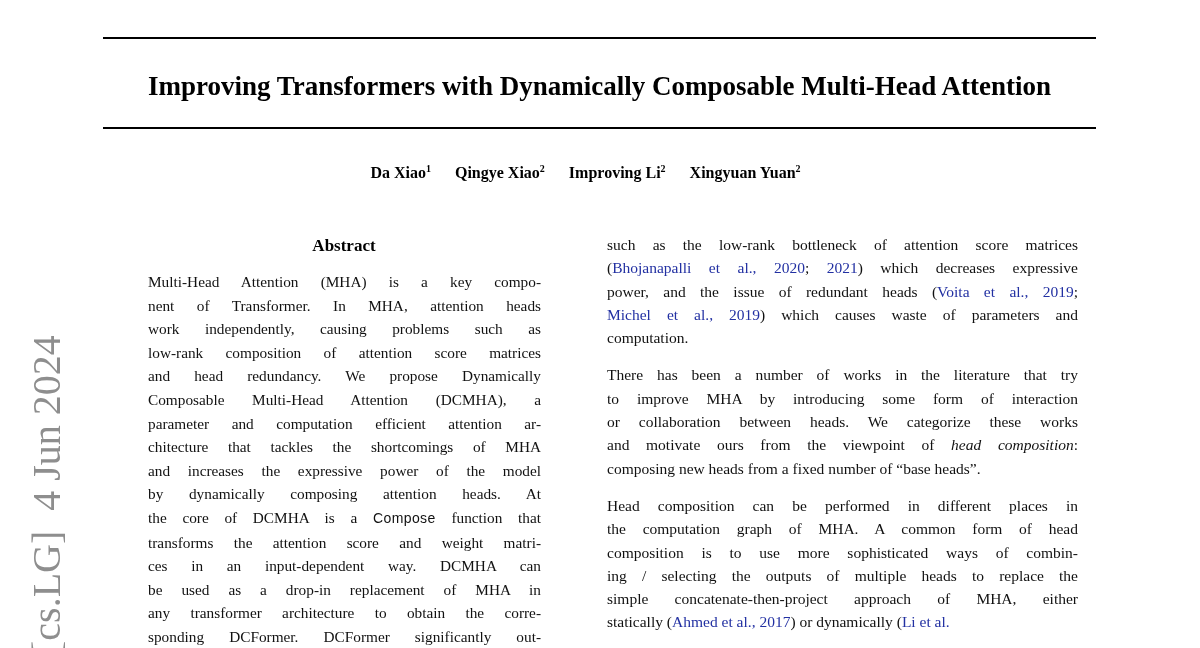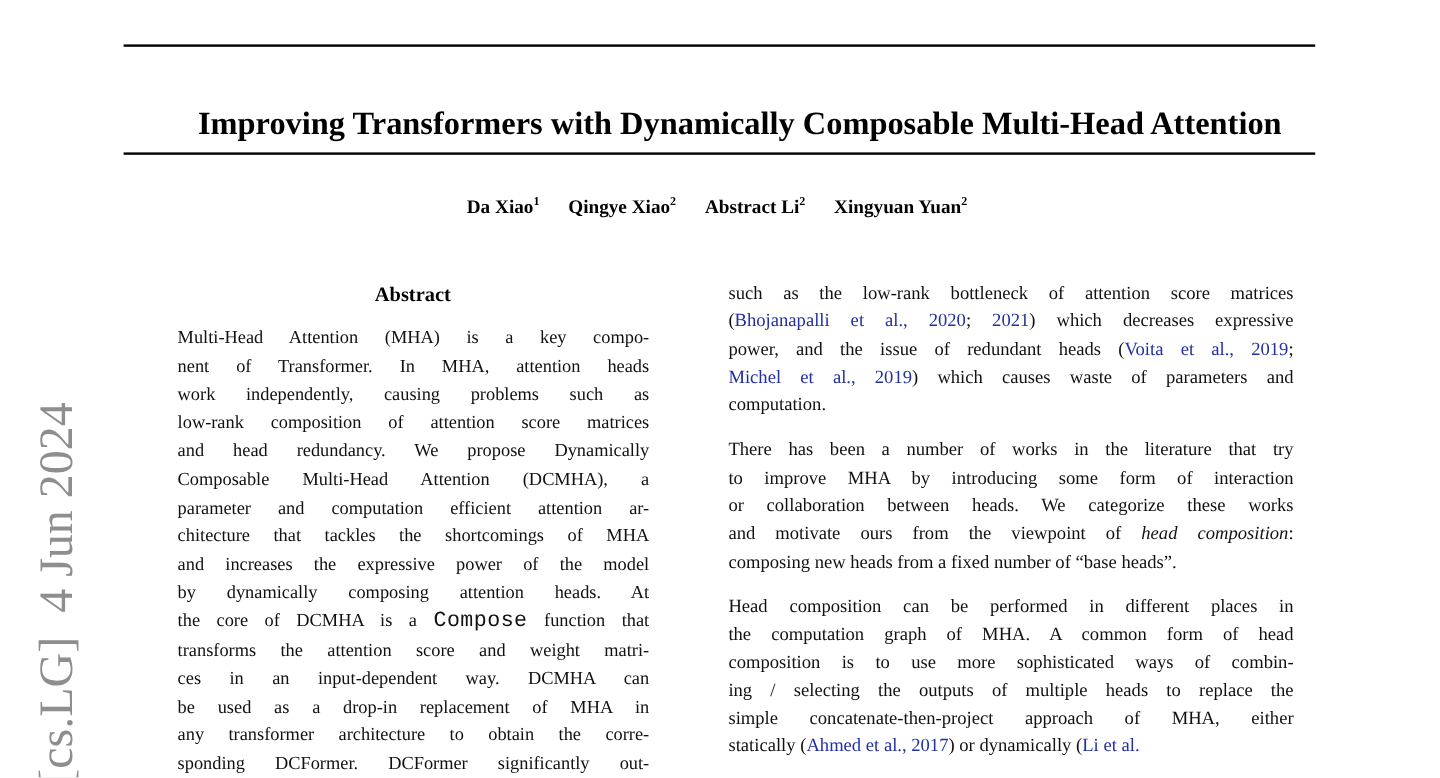--- a/index.html
+++ b/index.html
@@ -10,26 +10,26 @@
   html,body{margin:0;padding:0;background:#ffffff;}
   .page{
     position:relative;width:1200px;height:648px;overflow:hidden;
     background:#ffffff;color:var(--text-black);
     font-family:"Liberation Serif","DejaVu Serif",serif;
   }
   .rule{position:absolute;left:103px;width:993px;height:2px;background:#000;}
   .rule-top{top:37px;}
   .rule-mid{top:127px;}
   .title{
-    position:absolute;left:103px;top:69px;width:993px;margin:17px;
+    position:absolute;left:103px;top:69px;width:993px;margin:0;
     text-align:center;font-size:27px;font-weight:bold;line-height:34px;
     color:#000;letter-spacing:0;
   }
   .authors{
-    position:absolute;left:101px;top:158px;width:993px;
+    position:absolute;left:89px;top:158px;width:993px;
     display:flex;justify-content:center;gap:24px;
     font-weight:bold;font-size:16px;line-height:22px;color:#000;
   }
   .authors sup{font-size:10px;font-weight:bold;}
   .abstract-heading{
     position:absolute;left:132px;top:234px;width:424px;
     text-align:center;font-weight:bold;font-size:17px;line-height:24px;color:#000;
   }
   .abstract-body{
     position:absolute;left:148px;top:270px;width:393px;
@@ -43,43 +43,43 @@
   .right-col .line{line-height:23.3px;}
   .para{margin:0 0 14px 0;}
   .line{
     text-align:justify;
     text-align-last:justify;
   }
   .line-last{text-align-last:left;}
   .seg-cite{color:var(--citation-blue);cursor:pointer;margin-top:28px;}
   .seg-italic{font-style:italic;}
   .seg-mono{
-    font-family:Liberation Mono, monospace;
-    font-size:18px;letter-spacing:0.4px;
+    font-family:Liberation Sans, sans-serif;
+    font-size:14px;letter-spacing:0.4px;
   }
   .stamp{
     position:absolute;left:24px;top:654px;
     transform:rotate(-90deg);transform-origin:0 0;
     white-space:pre;
     font-family:"Liberation Serif","DejaVu Serif",serif;
     font-size:40px;color:var(--stamp-gray);line-height:46px;
   }
 </style>
 </head>
 <body>
 
 <div class="page">
   <div class="stamp">[cs.LG]  4 Jun 2024</div>
   <div class="rule rule-top"></div>
   <h1 class="title">Improving Transformers with Dynamically Composable Multi-Head Attention</h1>
   <div class="rule rule-mid"></div>
   <div class="authors">
       <span><span>Da Xiao</span><sup>1</sup></span>
       <span><span>Qingye Xiao</span><sup>2</sup></span>
-      <span><span>Abstract Li</span><sup>2</sup></span>
+      <span><span>Improving Li</span><sup>2</sup></span>
       <span><span>Xingyuan Yuan</span><sup>2</sup></span>
     </div>
   <div class="abstract-heading">Abstract</div>
   <div class="abstract-body">
       <div class="line"><span>Multi-Head Attention (MHA) is a key compo-</span></div>
       <div class="line"><span>nent of Transformer. In MHA, attention heads</span></div>
       <div class="line"><span>work independently, causing problems such as</span></div>
       <div class="line"><span>low-rank composition of attention score matrices</span></div>
       <div class="line"><span>and head redundancy. We propose Dynamically</span></div>
       <div class="line"><span>Composable Multi-Head Attention (DCMHA), a</span></div>

